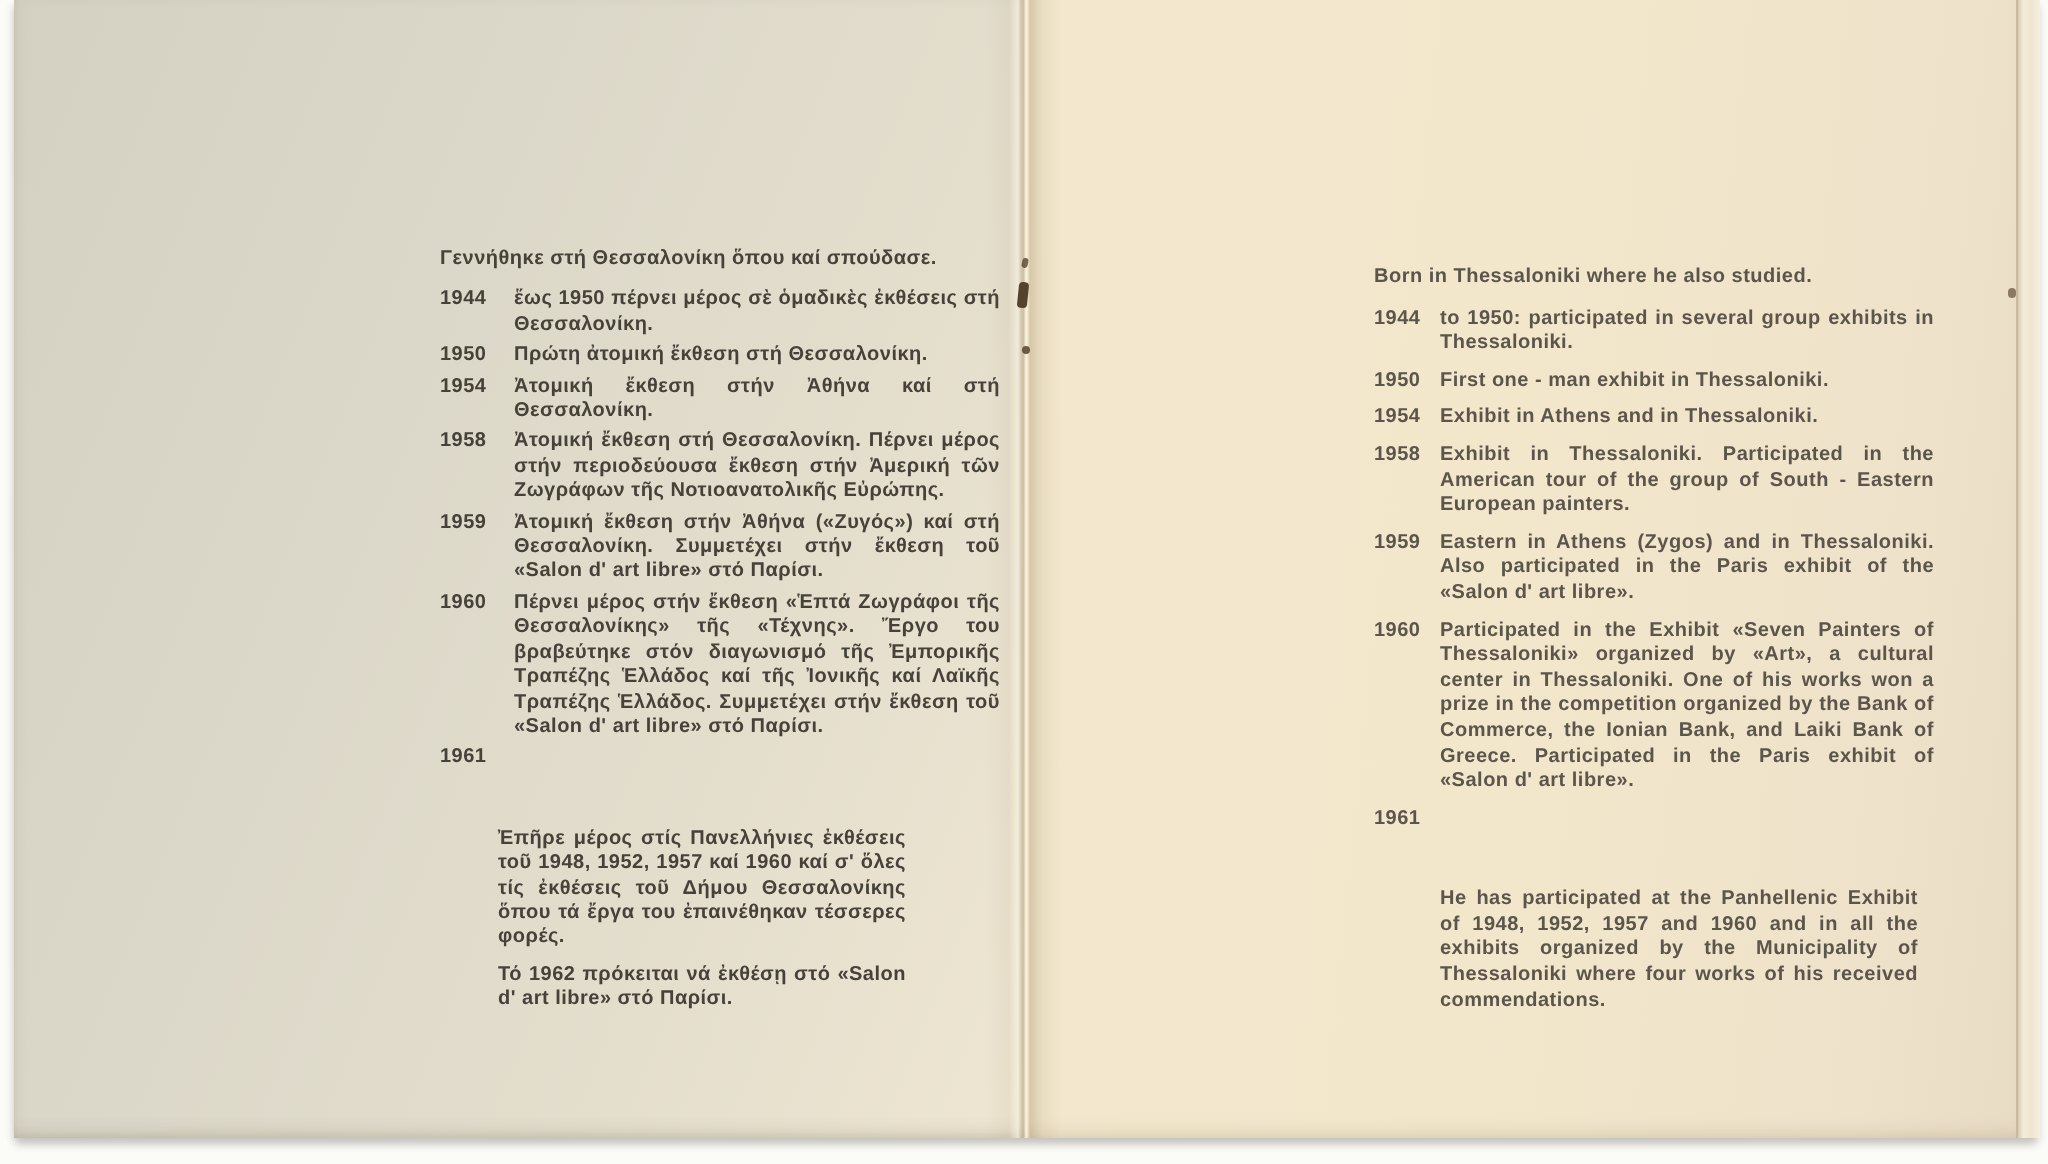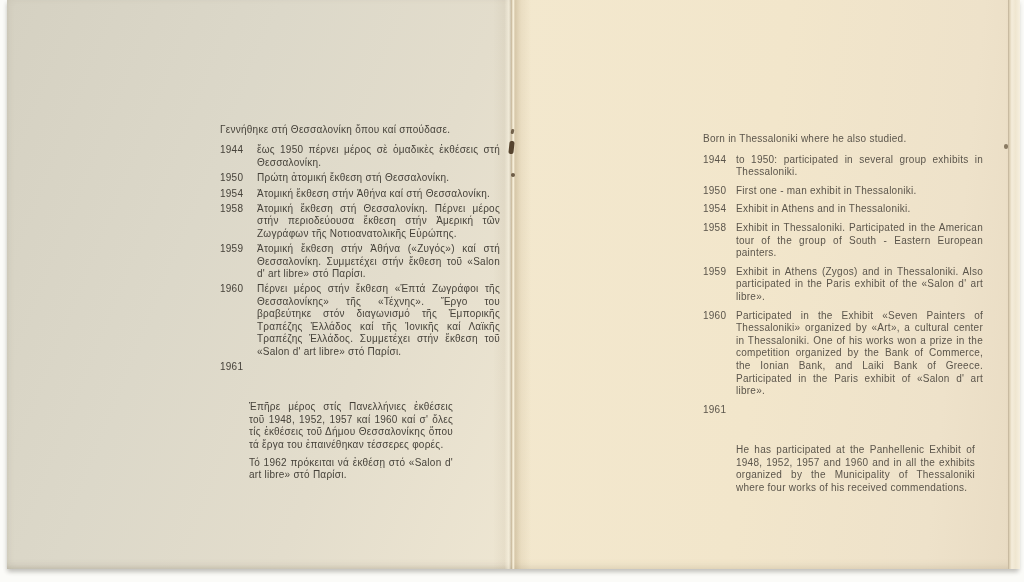--- a/index.html
+++ b/index.html
@@ -4,21 +4,21 @@
 <style>
   html, body {
     margin: 0;
     padding: 0;
     width: 1024px;
     height: 582px;
     overflow: hidden;
     background: #fbfbf8;
     font-family: "Liberation Sans", sans-serif;
   }
-  .scene { position: relative; width: 1024px; height: 582px; }
+  .scene { position: relative; width: 1024px; height: 582px; font-weight: bold; }
 
   .book {
     position: absolute;
     left: 7px; top: 0;
     width: 1012px; height: 569px;
     border-radius: 0 0 3px 3px;
     box-shadow: 0 3px 4px rgba(60,55,45,.30);
   }
 
   .page {
@@ -67,21 +67,21 @@
     position: absolute;
     font-size: 10px;
     letter-spacing: .25px;
   }
   .textblock.greek {
     left: 213px; top: 124px; width: 280px;
     color: #46423a;
     line-height: 12.4px;
   }
   .textblock.english {
-    left: 192px; top: 133px; width: 280px;
+    left: 176px; top: 133px; width: 280px;
     color: #5b554b;
     line-height: 12.6px;
   }
   .intro { margin: 0 0 8px 0; text-align: left; }
 
   .entry { display: flex; margin: 0 0 3px 0; }
   .english .entry { margin-bottom: 6px; }
   .entry .year { flex: 0 0 37px; }
   .english .entry .year { flex: 0 0 33px; }
   .entry .body { flex: 1; text-align: justify; }
@@ -151,21 +151,21 @@
         <div class="entry">
           <span class="year">1954</span>
           <span class="body">Exhibit in Athens and in Thessaloniki.</span>
         </div>
         <div class="entry">
           <span class="year">1958</span>
           <span class="body">Exhibit in Thessaloniki. Participated in the American tour of the group of South - Eastern European painters.</span>
         </div>
         <div class="entry">
           <span class="year">1959</span>
-          <span class="body">Exhibit in Athens (Zygos) and in Thessaloniki. Also participated in the Paris exhibit of the «Salon d' art libre».</span>
+          <span class="body">Eastern in Athens (Zygos) and in Thessaloniki. Also participated in the Paris exhibit of the «Salon d' art libre».</span>
         </div>
         <div class="entry">
           <span class="year">1960</span>
           <span class="body">Participated in the Exhibit «Seven Painters of Thessaloniki» organized by «Art», a cultural center in Thessaloniki. One of his works won a prize in the competition organized by the Bank of Commerce, the Ionian Bank, and Laiki Bank of Greece. Participated in the Paris exhibit of «Salon d' art libre».</span>
         </div>
         <div class="entry">
           <span class="year">1961</span>
         </div>
 
         <div class="closing">

